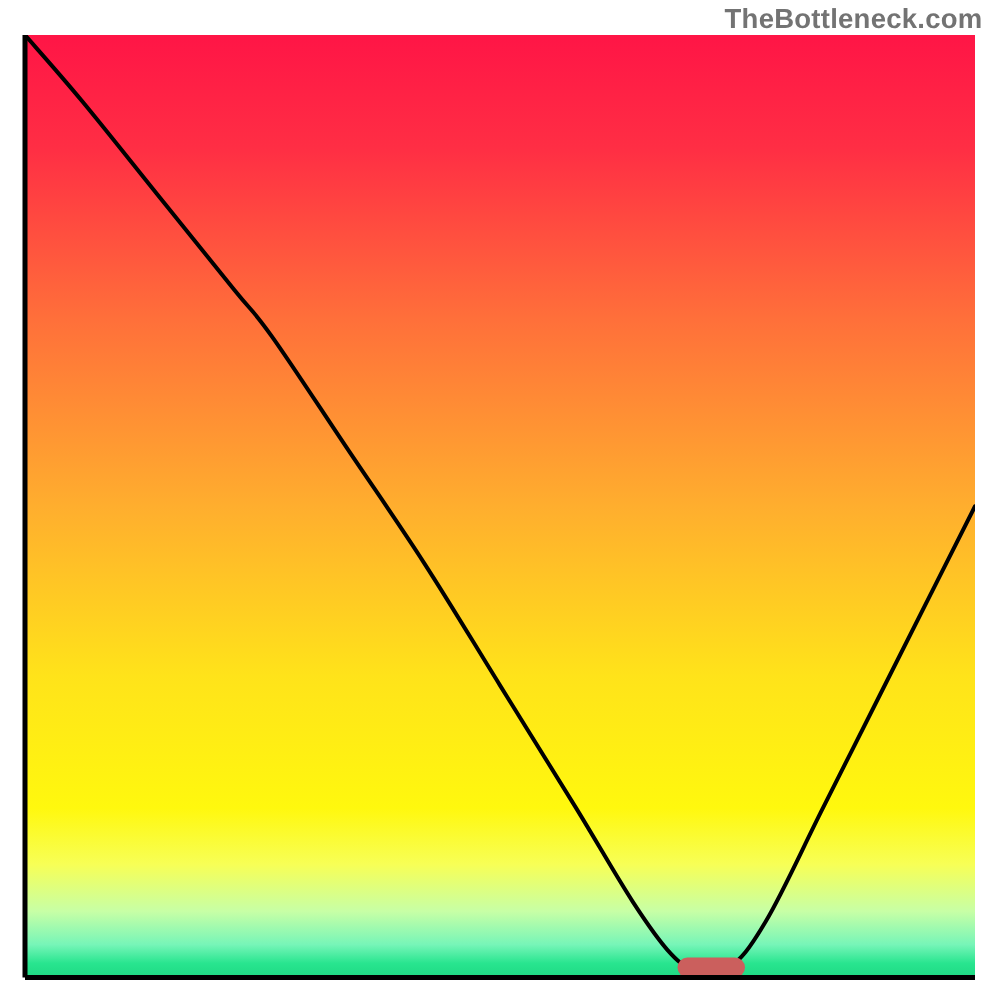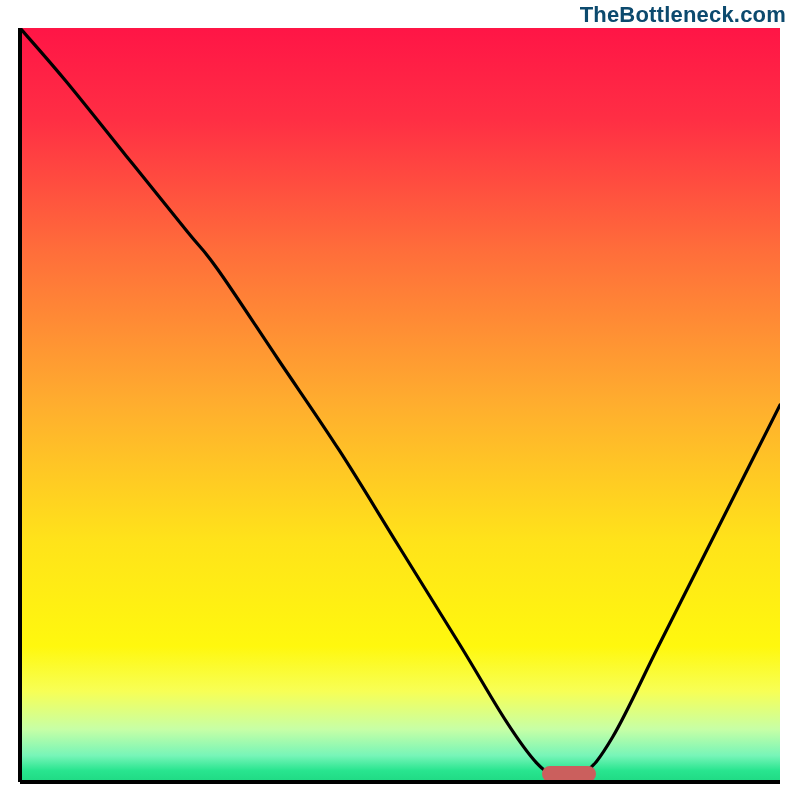--- a/index.html
+++ b/index.html
@@ -15,21 +15,21 @@
     position: relative;
     width: 800px;
     height: 800px;
   }
   .attribution {
     position: absolute;
     top: 2px;
     right: 14px;
     font-size: 22px;
     font-weight: 600;
-    color: #0c4a6e;
+    color: #737373;
     letter-spacing: 0.2px;
   }
   .plot-area {
     position: absolute;
     left: 20px;
     top: 28px;
     width: 760px;
     height: 754px;
     overflow: hidden;
   }

